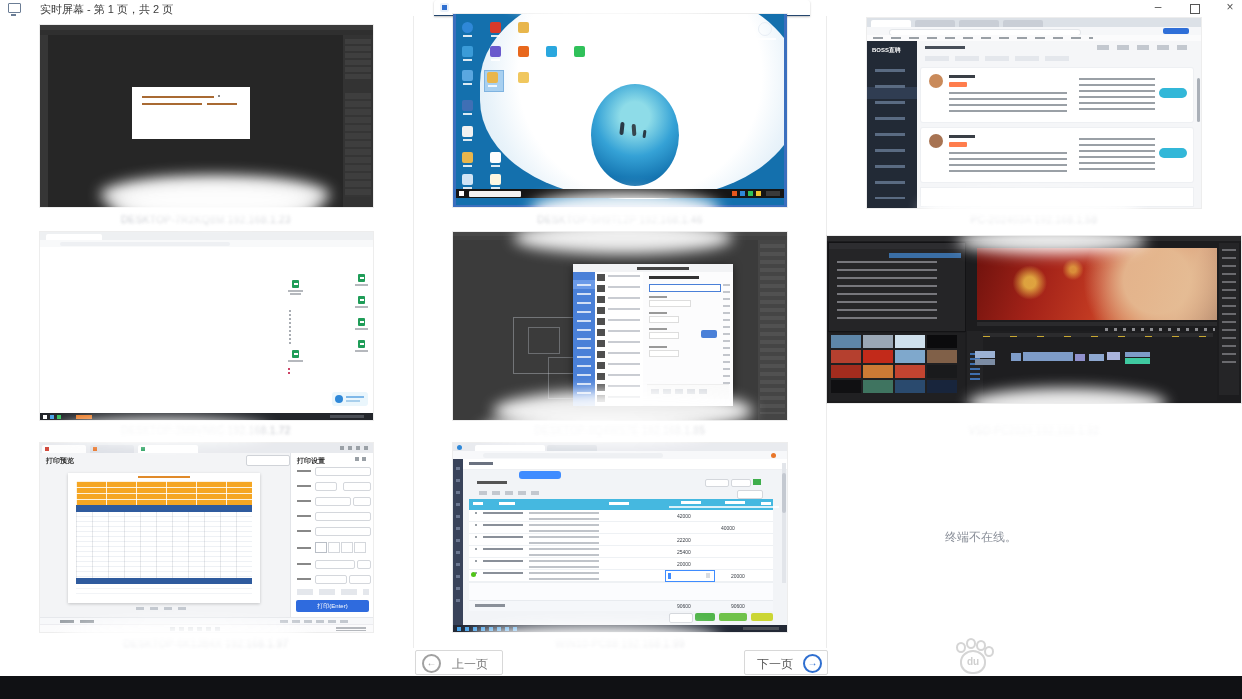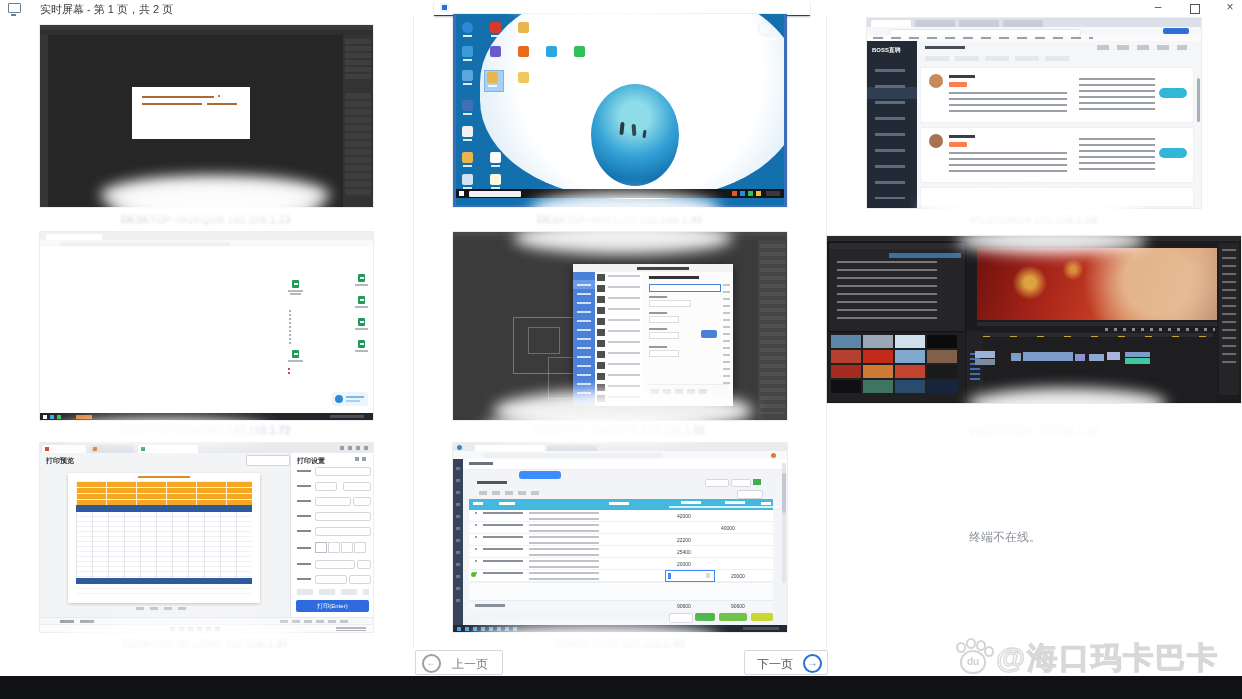--- a/index.html
+++ b/index.html
@@ -442,21 +442,21 @@
   <div class="a" style="left:298px;top:170px;width:22px;height:8px;background:#cbd634;border-radius:2px;"></div>
   <div class="a" style="left:329px;top:20px;width:4px;height:120px;background:#e2e5ea;">
     <div class="a" style="left:0;top:10px;width:4px;height:40px;background:#c4c9d1;border-radius:2px;"></div>
   </div>
   <div class="a" style="left:0;top:182px;width:334px;height:7px;background:#222835;">
     <div class="a" style="left:4px;top:2px;width:60px;height:4px;background:repeating-linear-gradient(90deg,#4aa3e8 0 4px,transparent 4px 8px);"></div>
     <div class="a" style="left:290px;top:2px;width:36px;height:3px;background:#4a4e55;"></div>
   </div>
 </div>
 
-<div class="a" style="left:945px;top:527px;width:120px;text-align:center;">
+<div class="a" style="left:945px;top:527px;width:120px;text-align:left;">
   <span class="offline">终端不在线。</span>
 </div>
 
 <div class="a caption" style="left:106px;top:214px;width:200px;">DESKTOP-7R2KQ8M  192.168.1.23</div>
 <div class="a caption" style="left:520px;top:214px;width:200px;">DESKTOP-5H9TL2P  192.168.1.46</div>
 <div class="a caption" style="left:934px;top:214px;width:200px;">PC-202403A  192.168.1.58</div>
 <div class="a caption" style="left:106px;top:425px;width:200px;">DESKTOP-3M8VN6C  192.168.1.72</div>
 <div class="a caption" style="left:520px;top:425px;width:200px;">DESKTOP-9Q4WS7E  192.168.1.85</div>
 <div class="a caption" style="left:934px;top:425px;width:200px;">VSD-PC2024  192.168.1.92</div>
 <div class="a caption" style="left:106px;top:638px;width:200px;">DESKTOP-6K1JB4X  192.168.1.97</div>
@@ -480,21 +480,20 @@
   <div class="a pglabel" style="left:12px;color:#555;">下一页</div>
   <div class="a pgcircle" style="left:58px;border:2px solid #2f6fd0;color:#2f6fd0;">→</div>
 </div>
 
 <div class="a" style="left:948px;top:636px;width:294px;height:40px;z-index:5;pointer-events:none;">
   <div class="a pawmain" style="left:12px;top:14px;">du</div>
   <div class="a toe" style="left:8px;top:6px;"></div>
   <div class="a toe" style="left:18px;top:2px;"></div>
   <div class="a toe" style="left:28px;top:4px;"></div>
   <div class="a toe" style="left:36px;top:10px;"></div>
-  <div class="a wm" style="left:48px;top:2px;">@海口玛卡巴卡</div>
 </div>
 
 <div class="a taskbar">
 
   <div class="a" style="left:131px;top:680px;">
     
     
   </div>
 
   <div class="a" style="left:1134px;top:683px;">

